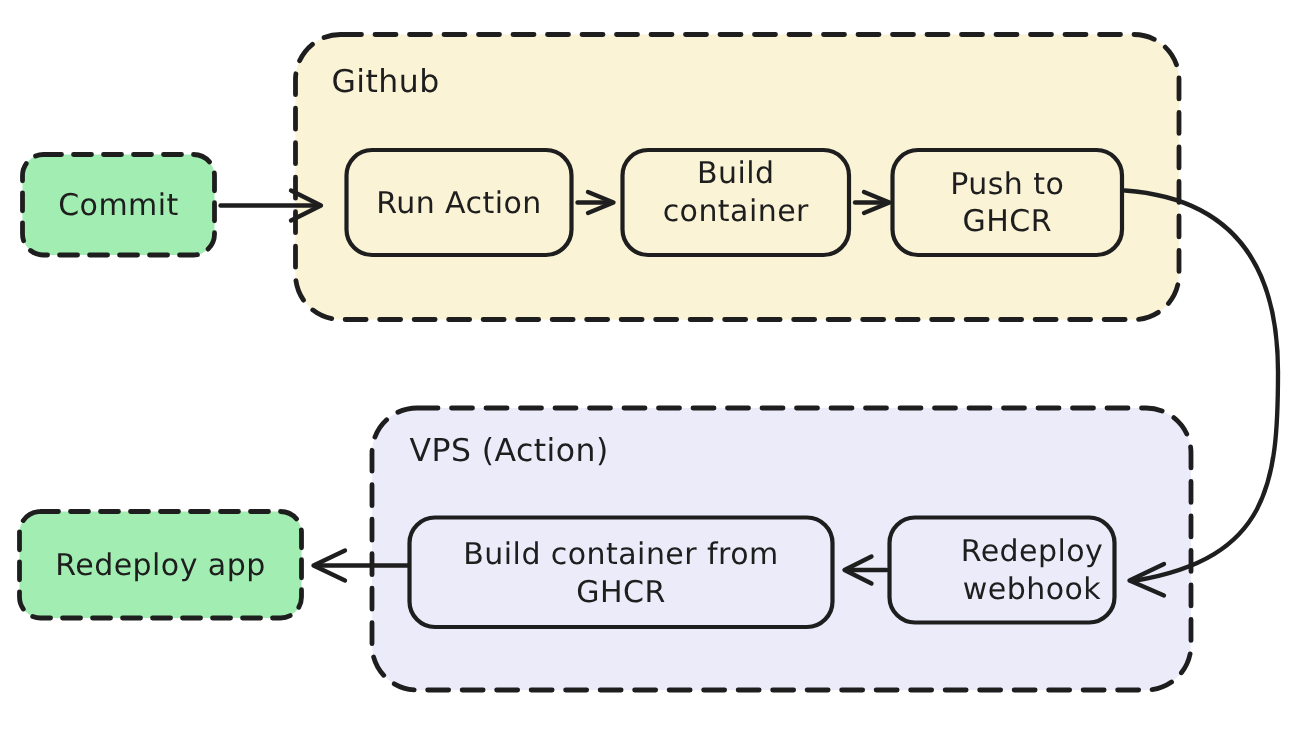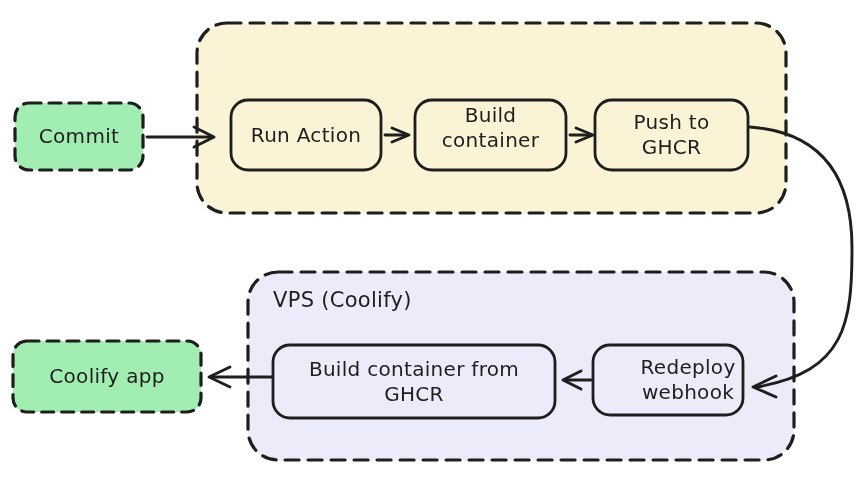--- a/index.html
+++ b/index.html
@@ -101,27 +101,28 @@
         <path d="M581,371 L563,380 L581,389"></path>
       </g>
 
       <g stroke-width="2.9">
         <path d="M272,377 L213,377"></path>
         <path d="M230,367 L209,377 L230,387"></path>
       </g>
     </g>
   </svg>
 
-  <div class="container-title" id="lbl-vps">VPS (Coolify)</div>
+  <div class="container-title" id="lbl-github">Github</div>
+  <div class="container-title" id="lbl-vps">VPS (Action)</div>
 
   <div class="label" id="lbl-run-action">Run Action</div>
   <div class="label" id="lbl-commit">Commit</div>
   <div class="label" id="lbl-build">Build
 container</div>
   <div class="label" id="lbl-push">Push to
 GHCR</div>
   <div class="label" id="lbl-pull">Build container from
 GHCR</div>
   <div class="label" id="lbl-redeploy">Redeploy
 webhook</div>
-  <div class="label" id="lbl-deployed">Coolify app</div>
+  <div class="label" id="lbl-deployed">Redeploy app</div>
 
 </div>
 
 </body></html>

